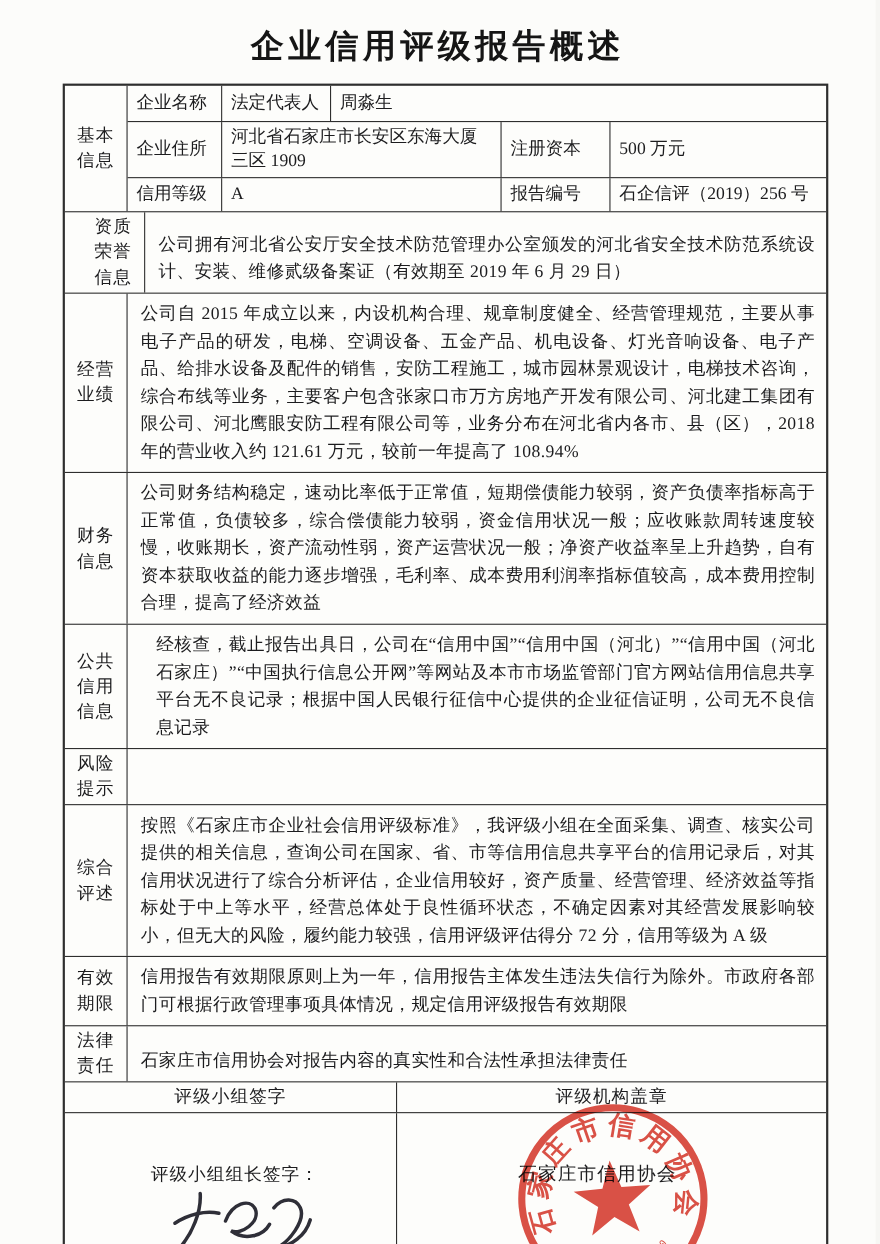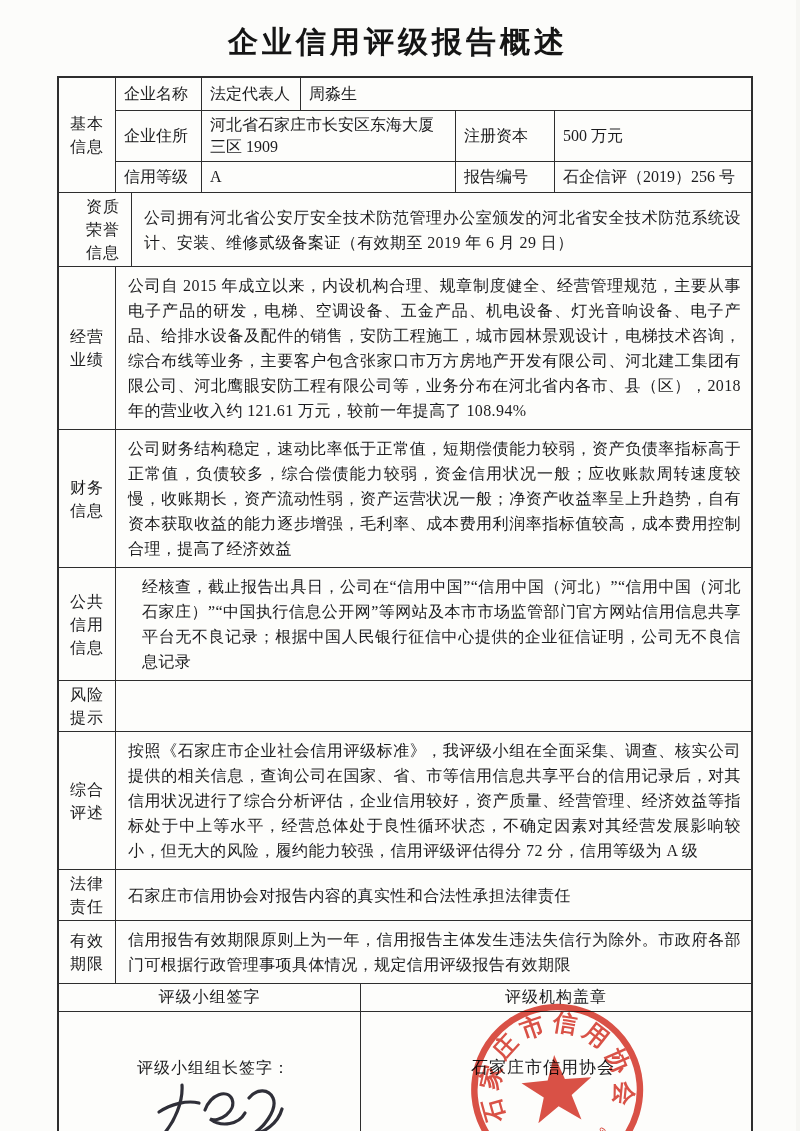--- a/index.html
+++ b/index.html
@@ -9,21 +9,21 @@
          font-family:"Liberation Sans","DejaVu Sans",sans-serif;
          font-size:30px;font-weight:700;letter-spacing:4px;color:#151515;}
   .doc-table{position:absolute;left:57px;top:76px;width:696px;
              border:2px solid #2e2e2e;box-sizing:border-box;
              display:flex;flex-direction:column;background:#fdfdfb;}
   .row{display:flex;border-bottom:1.6px solid #2e2e2e;box-sizing:border-box;}
   .row:last-child{border-bottom:none;}
   .label-cell{flex:0 0 57px;border-right:1.6px solid #2e2e2e;box-sizing:border-box;
               display:flex;align-items:center;justify-content:center;text-align:center;
               font-size:16px;line-height:23px;padding:2px 10px;letter-spacing:1px;}
-  .content-cell{flex:1;display:flex;align-items:center;box-sizing:border-box;
+  .content-cell{flex:1;display:flex;align-items:flex-end;box-sizing:border-box;
                 padding:6px 10px 6px 12px;}
   .content-cell p{margin:0;font-size:16px;line-height:25px;text-align:justify;
                   letter-spacing:0.4px;}
   
   .basic-wrap{flex:1;display:flex;flex-direction:column;}
   .basic-row{display:flex;border-bottom:1.6px solid #2e2e2e;box-sizing:border-box;}
   .basic-row:last-child{border-bottom:none;}
   .bcell{box-sizing:border-box;display:flex;align-items:center;font-size:16px;
          padding:3px 8px;line-height:22px;}
   .bf1{flex:0 0 86px;border-right:1.6px solid #2e2e2e;}
@@ -112,31 +112,31 @@
       <div class="label-cell">风险提示</div>
     </div>
 
     <div class="row s5">
       <div class="label-cell">综合评述</div>
       <div class="content-cell">
         <p>按照《石家庄市企业社会信用评级标准》，我评级小组在全面采集、调查、核实公司提供的相关信息，查询公司在国家、省、市等信用信息共享平台的信用记录后，对其信用状况进行了综合分析评估，企业信用较好，资产质量、经营管理、经济效益等指标处于中上等水平，经营总体处于良性循环状态，不确定因素对其经营发展影响较小，但无大的风险，履约能力较强，信用评级评估得分 72 分，信用等级为 A 级</p>
       </div>
     </div>
 
+    <div class="row s6">
+      <div class="label-cell">有效期限</div>
+      <div class="content-cell">
+        <p>信用报告有效期限原则上为一年，信用报告主体发生违法失信行为除外。市政府各部门可根据行政管理事项具体情况，规定信用评级报告有效期限</p>
+      </div>
+    </div>
+
     <div class="row s7">
       <div class="label-cell">法律责任</div>
       <div class="content-cell">
         <p>石家庄市信用协会对报告内容的真实性和合法性承担法律责任</p>
-      </div>
-    </div>
-
-    <div class="row s6">
-      <div class="label-cell">有效期限</div>
-      <div class="content-cell">
-        <p>信用报告有效期限原则上为一年，信用报告主体发生违法失信行为除外。市政府各部门可根据行政管理事项具体情况，规定信用评级报告有效期限</p>
       </div>
     </div>
 
     <div class="row foot-head">
       <div class="fh-cell fh-left">评级小组签字</div>
       <div class="fh-cell fh-right">评级机构盖章</div>
     </div>
 
     <div class="row foot-body">
       <div class="fb-left">

